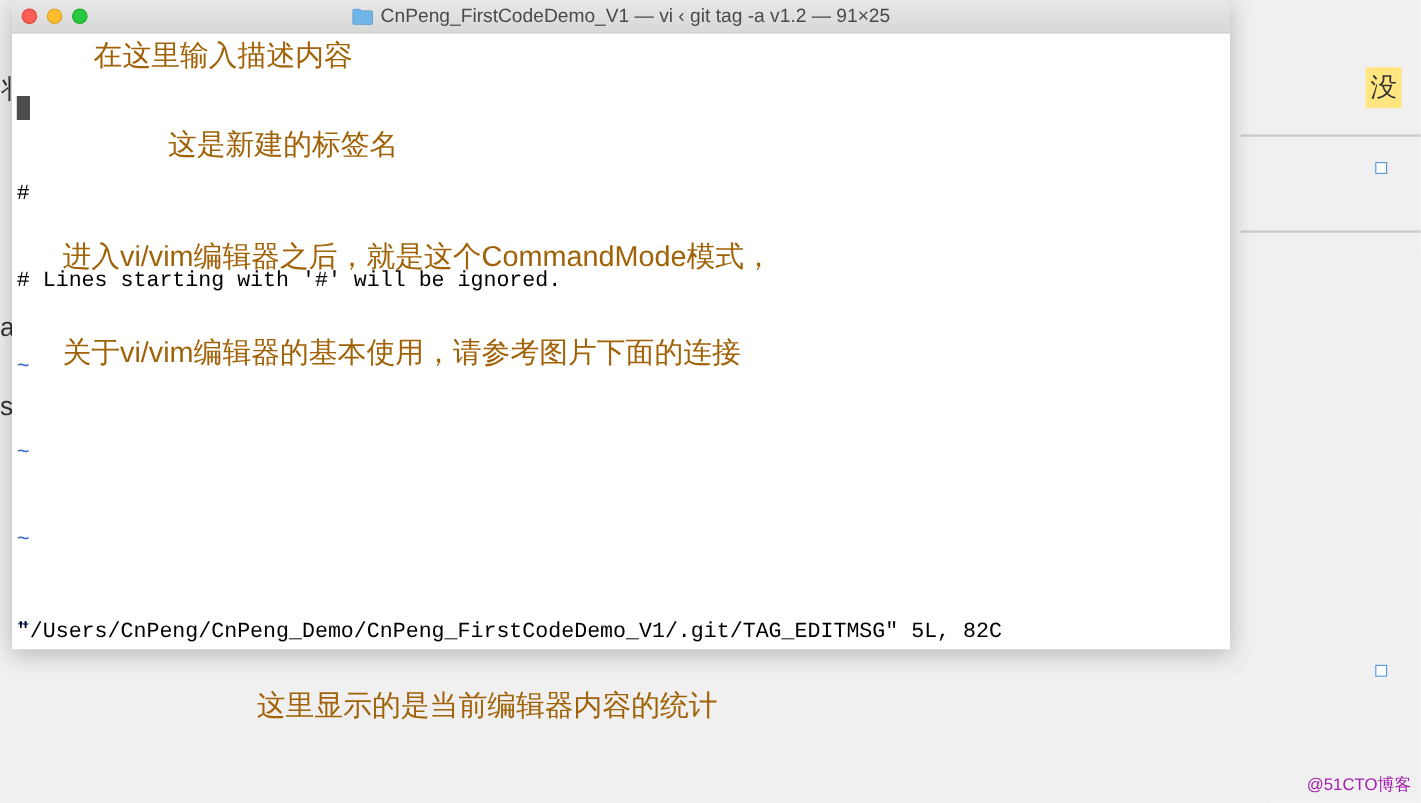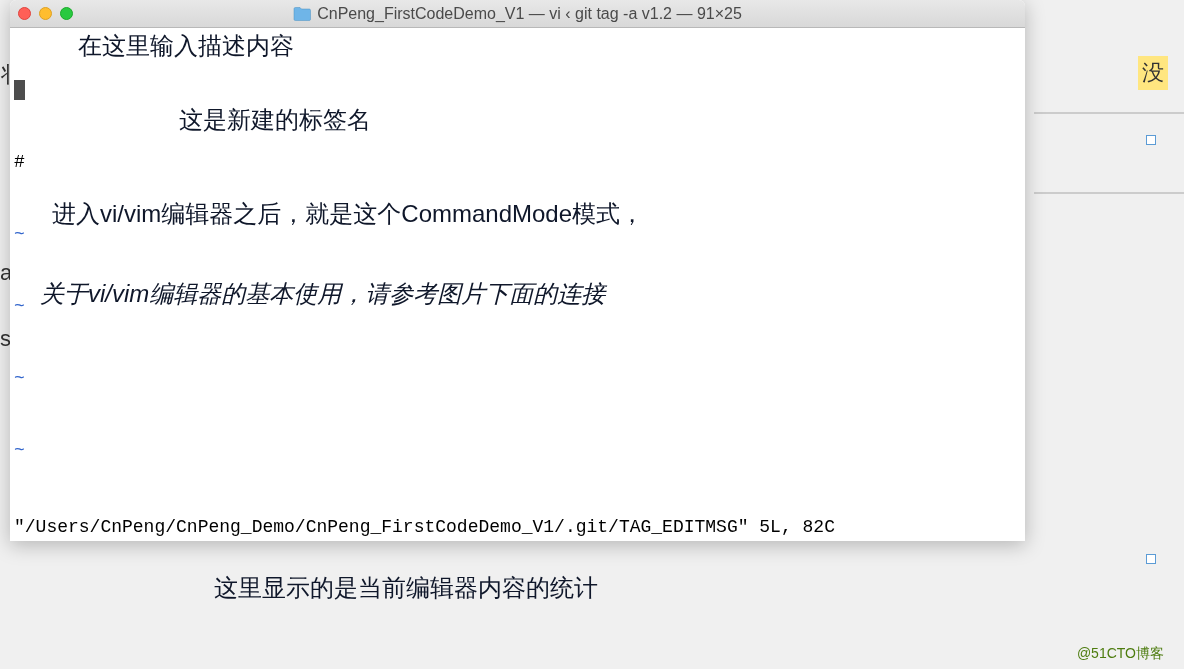--- a/index.html
+++ b/index.html
@@ -113,31 +113,31 @@
       position: absolute;
       bottom: 2px;
       left: 4px;
       font-family: Menlo, Monaco, "Courier New", monospace;
       font-size: 18px;
       color: #000;
       white-space: pre;
     }
     .annotation {
       position: absolute;
-      color: #0f172a;
+      color: #a16207;
       font-size: 24px;
       font-family: -apple-system, "PingFang SC", "Hiragino Sans GB", sans-serif;
       white-space: nowrap;
     }
     .watermark {
       position: absolute;
-      right: 20px;
+      right: 8px;
       bottom: 6px;
       font-size: 14px;
-      color: #4d7c0f;
+      color: #a21caf;
       margin-top: 32px;
     }
     .line {
       height: 24px;
     }
     .bg-line {
       position: absolute;
       background: #ccc;
       height: 2px;
     }
@@ -167,20 +167,21 @@
       <svg class="folder-icon-svg" viewBox="0 0 18 14">
         <path d="M1 2 C1 1 1.5 0.5 2.5 0.5 L7 0.5 L8.5 2 L16 2 C17 2 17.5 2.5 17.5 3.5 L17.5 12 C17.5 13 17 13.5 16 13.5 L2.5 13.5 C1.5 13.5 1 13 1 12 Z" fill="#6fb5e8" stroke="#4a90c2" stroke-width="0.5"></path>
       </svg>
       <span>CnPeng_FirstCodeDemo_V1 — vi ‹ git tag -a v1.2 — 91×25</span>
     </div>
   </div>
 
   <div class="terminal-body">
     <div class="line"><span class="cursor-block"></span></div>
     <div class="line">#</div>
+    <div class="line"># Lines starting with '#' will be ignored.</div>
     <div class="line"><span class="tilde">~</span></div>
     <div class="line"><span class="tilde">~</span></div>
     <div class="line"><span class="tilde">~</span></div>
     <div class="line"><span class="tilde">~</span></div>
     
     
     
     
     
     
@@ -193,18 +194,18 @@
     
     
     
     
 
     <div class="status-line">"/Users/CnPeng/CnPeng_Demo/CnPeng_FirstCodeDemo_V1/.git/TAG_EDITMSG" 5L, 82C</div>
   </div>
 </div>
 
 <div class="annotation" style="left:78px; top:30px;">在这里输入描述内容</div>
-<div class="annotation" style="left:140px; top:104px;margin-left:39px;">这是新建的标签名</div>
+<div class="annotation" style="left:140px; top:104px;">这是新建的标签名</div>
 <div class="annotation" style="left:52px; top:198px;">进入vi/vim编辑器之后，就是这个CommandMode模式，</div>
-<div class="annotation" style="left:40px; top:278px;font-style:italic;">关于vi/vim编辑器的基本使用，请参考图片下面的连接</div>
+<div class="annotation" style="left:52px; top:278px;">关于vi/vim编辑器的基本使用，请参考图片下面的连接</div>
 <div class="annotation" style="left:214px; top:572px;text-align:center;">这里显示的是当前编辑器内容的统计</div>
 
 <div class="watermark">@51CTO博客</div>
 
 </body></html>

